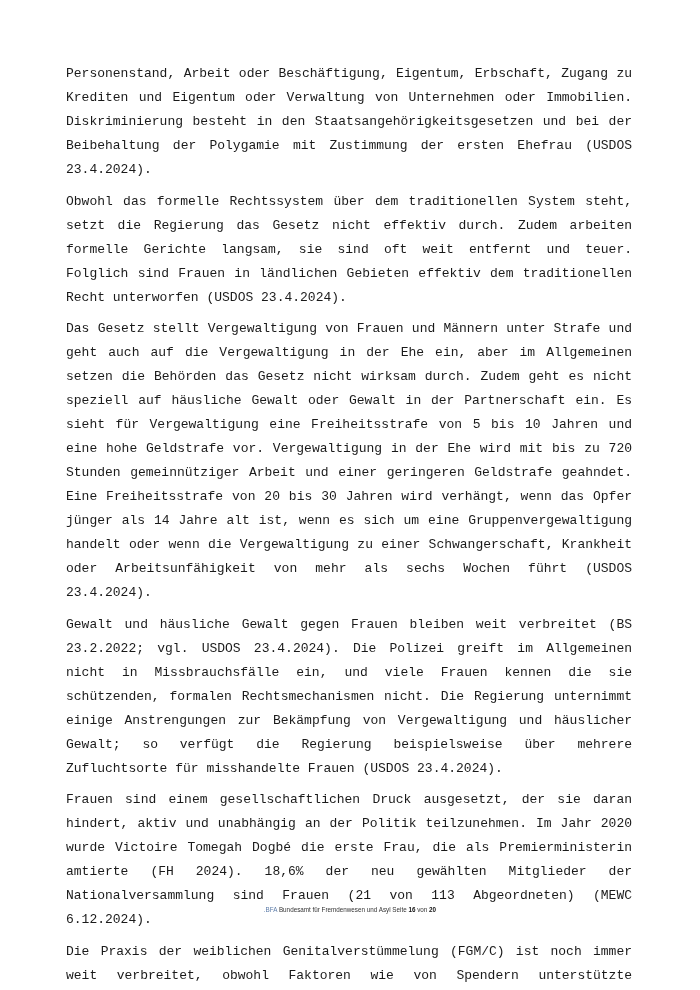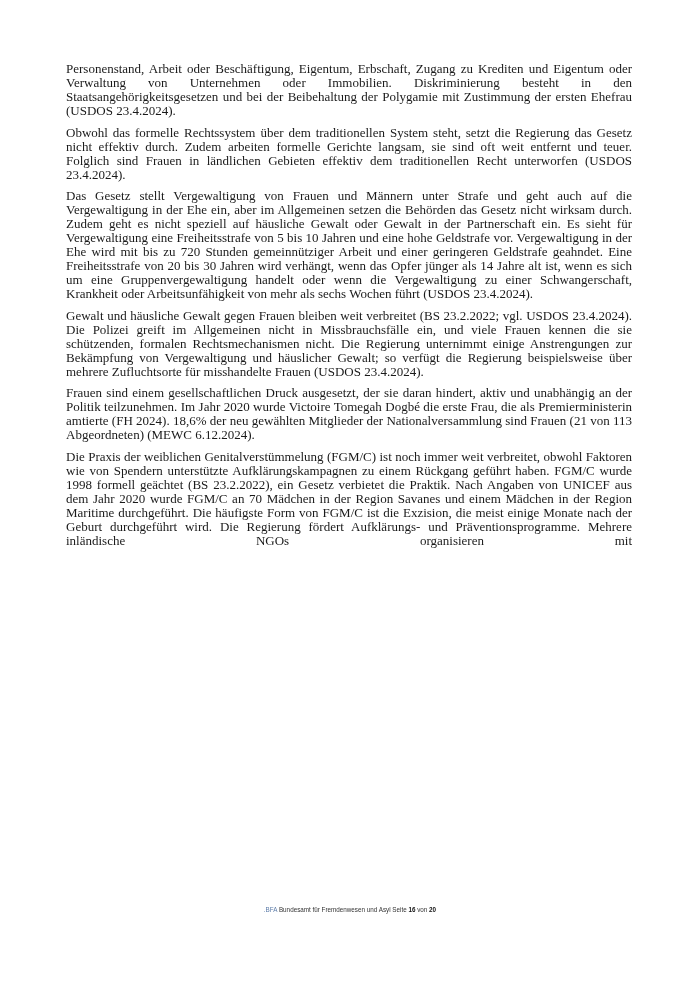--- a/index.html
+++ b/index.html
@@ -1,21 +1,21 @@
 <!DOCTYPE html>
 <html><head>
 <meta charset="utf-8">
 <style>
   html, body { margin: 0; padding: 0; background: #ffffff; }
   body { width: 700px; height: 990px; position: relative; overflow: hidden; }
   .page { position: absolute; left: 66px; top: 62px; width: 566px; }
   .para {
-    font-family: Liberation Serif, serif;
+    font-family: Liberation Mono, monospace;
     font-size: 13px;
-    line-height: 14px;
+    line-height: 24px;
     color: #1a1a1a;
     text-align: justify;
     margin: 0 0 7.5px 0;
   }
   .para.last { text-align: justify; text-align-last: justify; }
   .footer {
     position: absolute; left: 0; top: 906px; width: 700px; text-align: center;
     font-family: "Liberation Sans", sans-serif; font-size: 6.3px; color: #333333;
   }
   .footer .brand { color: #5b7ba8; }

